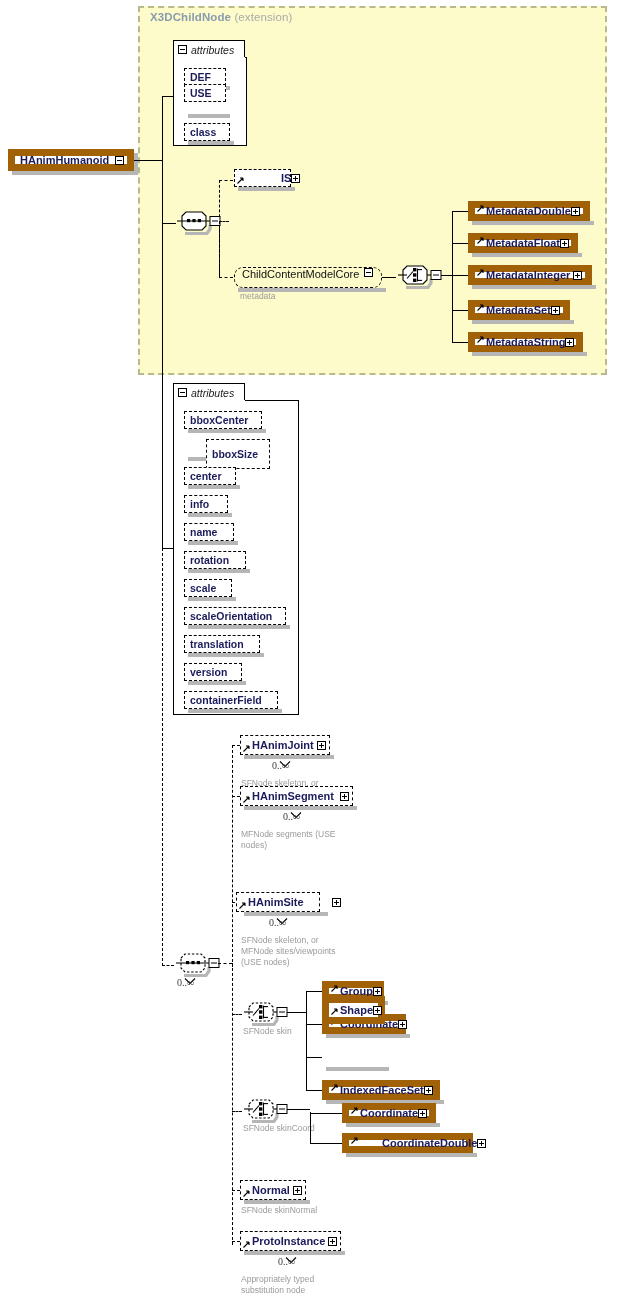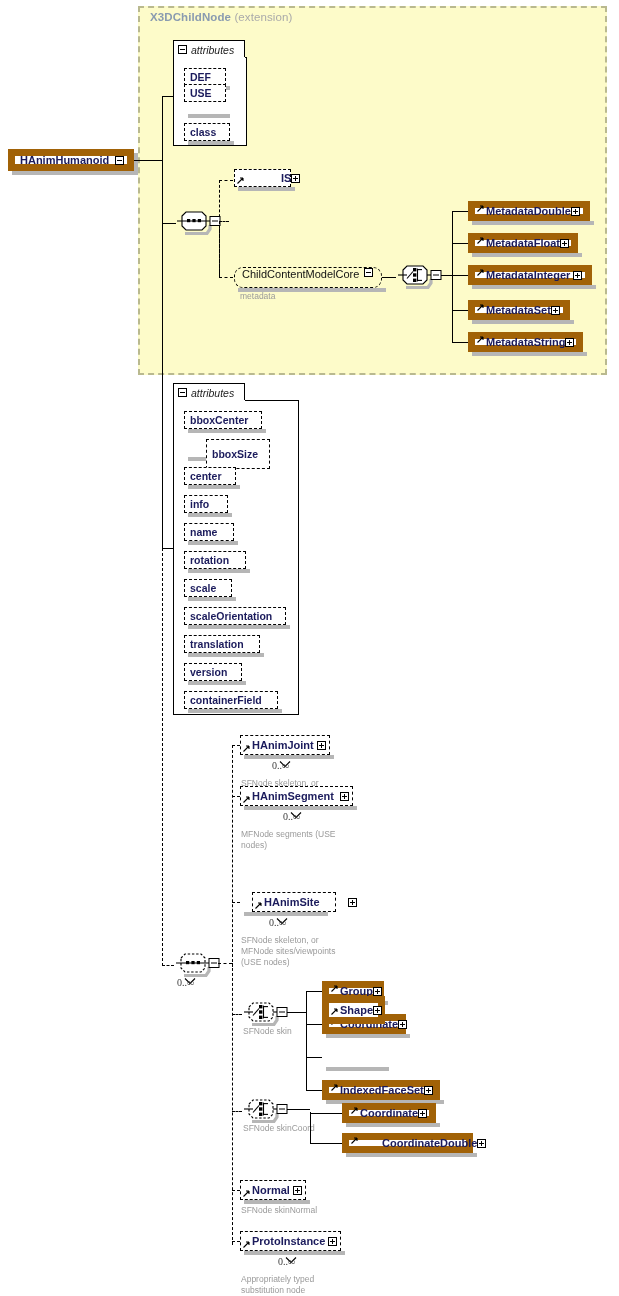--- a/index.html
+++ b/index.html
@@ -356,21 +356,21 @@
   <div class="caret" style="left:290px;top:805px;">
     <svg width="12" height="7" viewBox="0 0 12 7">
         <path d="M1 0.5 L6 5.5 L11 0.5" fill="none" stroke="#000" stroke-width="1.1"></path>
       </svg>
   </div>
   <div class="card" style="left:283px;top:811px;">0..∞</div>
   <div class="anno" style="left:241px;top:829px;">MFNode segments (USE
 nodes)</div>
 
   <div class="nshadow" style="left:244px;top:912px;width:84px;height:4px;"></div>
-  <div class="node dash" style="left:252px;top:892px;width:84px;height:20px;gap:28px;">
+  <div class="node dash" style="left:236px;top:892px;width:84px;height:20px;gap:28px;">
     <span class="arrowg">
       <svg width="7" height="7" viewBox="0 0 7 7">
           <path d="M0.5 6.5 L6 1 M6 1 L3 1 M6 1 L6 4" stroke="#000" stroke-width="1.1" fill="none"></path>
         </svg>
     </span>
     <span class="nm" style="margin-left:6px;">HAnimSite</span>
     <span class="tgl plus exp"></span>
   </div>
   <div class="caret" style="left:276px;top:911px;">
     <svg width="12" height="7" viewBox="0 0 12 7">

